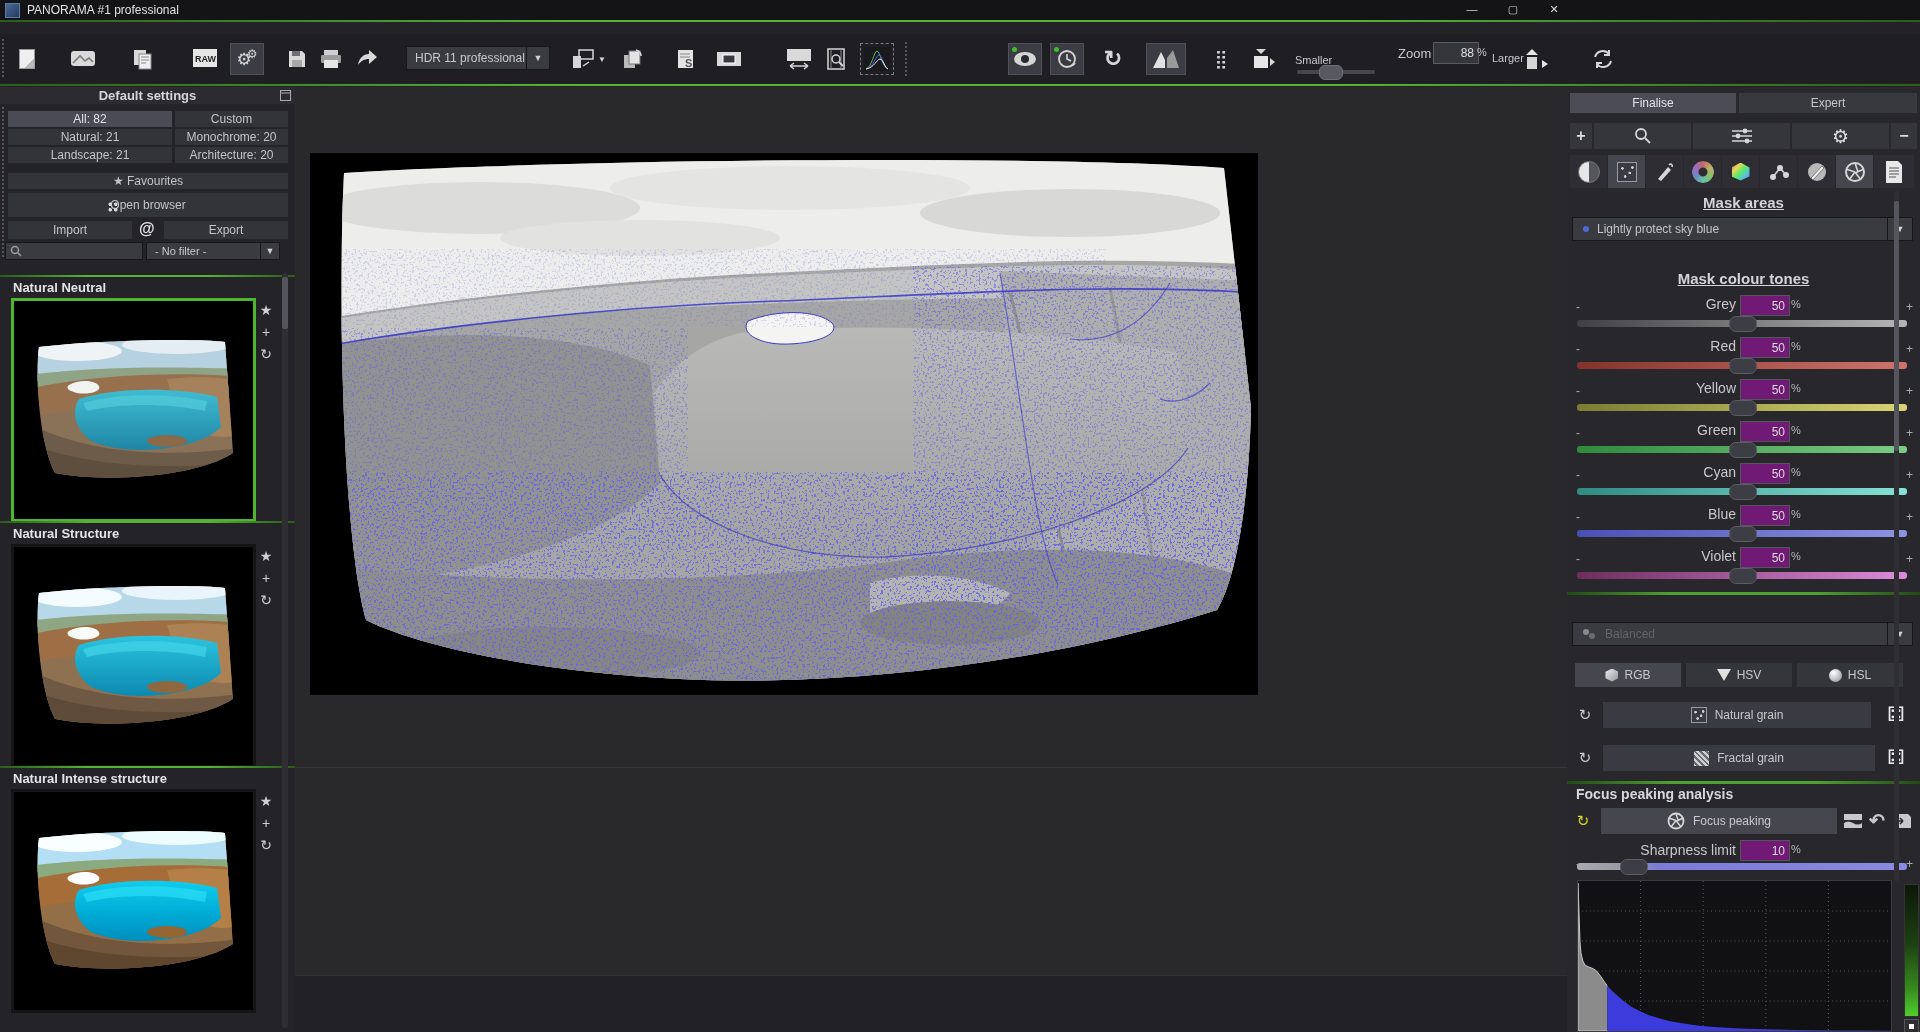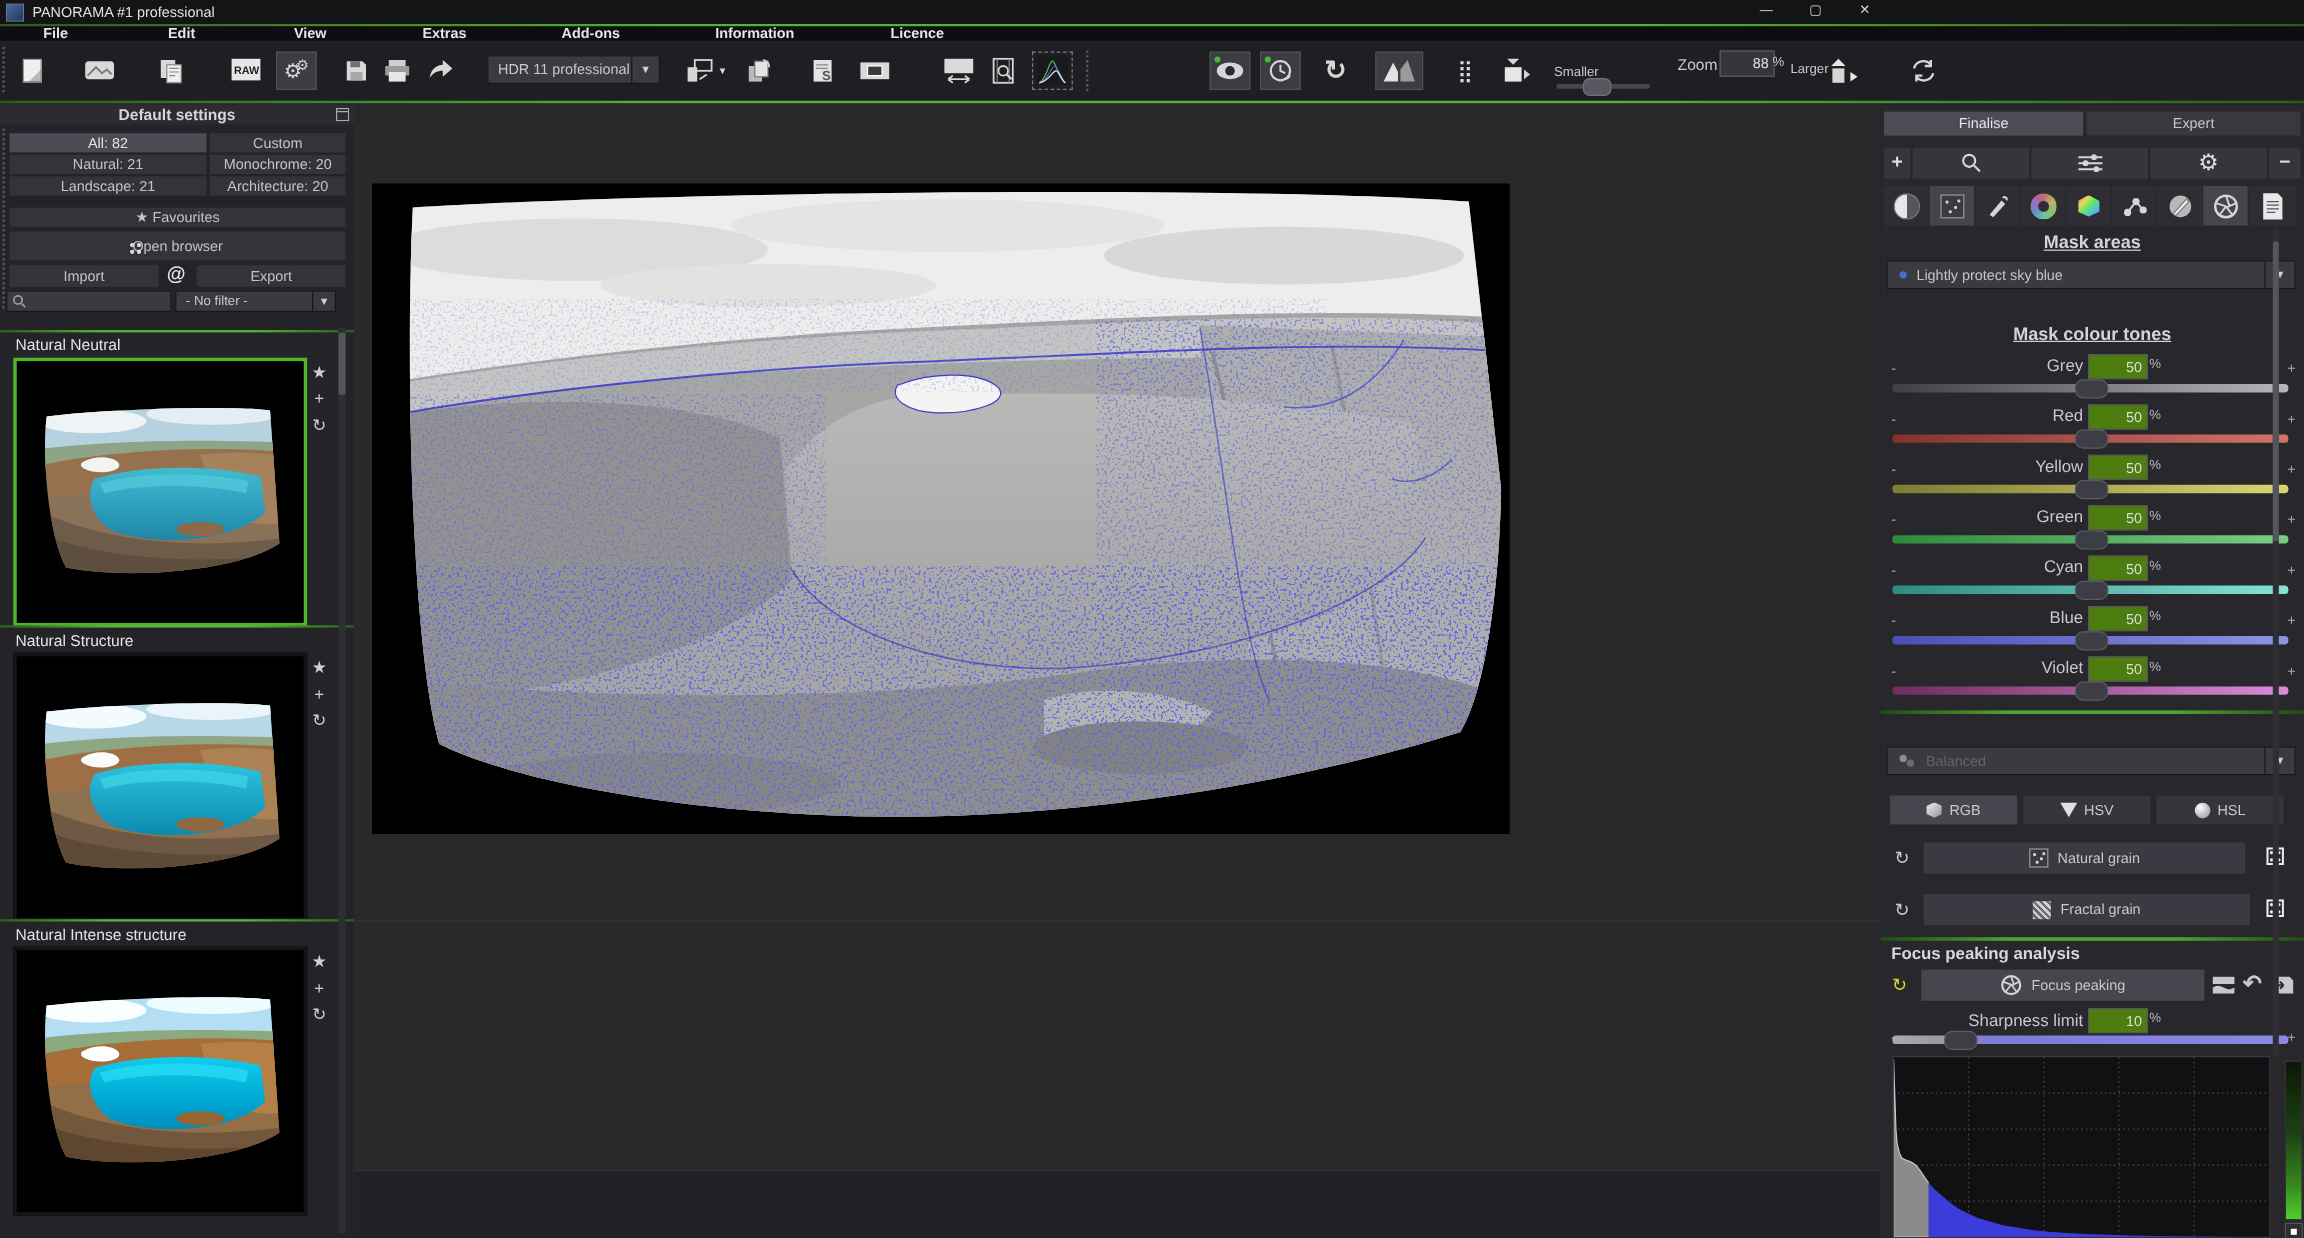--- a/index.html
+++ b/index.html
@@ -28,21 +28,21 @@
   .hslider{position:absolute;height:4px;background:#46464c;border-radius:2px;}
   .hknob{position:absolute;top:-5px;width:22px;height:13px;background:#585860;border:1px solid #70707a;border-radius:6px;}
   .dotsep{position:absolute;width:2px;border-left:2px dotted #55555c;}
   
   .lpanel{position:absolute;left:0;top:87px;width:295px;height:945px;background:#242428;}
   .lp-header{position:absolute;left:0;top:0;width:295px;height:17px;background:#2b2b30;text-align:center;font-size:13px;font-weight:bold;color:#d6d6da;line-height:17px;}
   .pbtn{position:absolute;height:16px;background:#33333a;color:#c3c3c8;font-size:12px;text-align:center;line-height:16px;cursor:default;}
   .pbtn.sel{background:#4b4b55;color:#e2e2e6;}
   .atcircle{position:absolute;font-size:16px;font-weight:bold;color:#e6e6e6;}
   .searchbox{position:absolute;left:5px;top:155px;width:138px;height:18px;background:#3a3a41;border:1px solid #17171a;display:flex;align-items:center;box-sizing:border-box;}
-  .presetlabel{position:absolute;left:13px;font-size:13px;font-weight:normal;color:#e4e4e6;}
+  .presetlabel{position:absolute;left:13px;font-size:13px;font-weight:bold;color:#e4e4e6;}
   .thumb{position:absolute;left:11px;width:239px;height:218px;background:#000;border:3px solid #151518;box-sizing:content-box;}
   .thumb.sel{border-color:#4db52e;}
   .thumb svg{width:100%;height:100%;display:block;}
   .sideicons{position:absolute;left:257px;width:18px;text-align:center;color:#cfcfd3;}
   .sideicons div{height:22px;font-size:14px;cursor:default;}
   .vscroll{position:absolute;background:#2e2e33;border-radius:2px;}
   .vthumb{position:absolute;background:#55555d;border-radius:2px;}
   
   .canvas{position:absolute;left:295px;top:87px;width:1272px;height:945px;background:#29292c;}
   .mainimg{position:absolute;left:15px;top:66px;width:948px;height:542px;background:#000;}
@@ -54,21 +54,21 @@
   .rbtn2{position:absolute;top:36px;height:26px;background:#35353c;display:flex;align-items:center;justify-content:center;color:#dcdcde;}
   .ric{position:absolute;top:68px;width:37px;height:33px;background:#2d2d33;display:flex;align-items:center;justify-content:center;}
   .ric.sel{background:#45454e;}
   .rtitle{position:absolute;width:100%;text-align:center;font-size:15px;font-weight:bold;color:#d4d4d8;text-decoration:underline;}
   .rtitle2{position:absolute;left:9px;font-size:14px;font-weight:bold;color:#d8d8da;}
   .rdd{position:absolute;left:5px;width:341px;height:24px;background:#3a3a41;border:1px solid #17171a;display:flex;align-items:center;box-sizing:border-box;}
   .rdd .txt{flex:1;padding-left:8px;font-size:12px;color:#c4c4c8;}
   .rdd .arr{width:24px;height:100%;border-left:1px solid #17171a;display:flex;align-items:center;justify-content:center;font-size:9px;color:#cfcfcf;}
   .mrow{position:absolute;left:0;width:353px;height:42px;}
   .mlabel{position:absolute;right:184px;top:5px;font-size:14px;color:#c8c8cc;}
-  .mval{position:absolute;left:173px;top:4px;width:42px;height:17px;background:#4d7c0f;border:1px solid #55555e;color:#dcdcdc;font-size:12px;text-align:right;padding-right:4px;font-family:"Liberation Sans",sans-serif;}
+  .mval{position:absolute;left:173px;top:4px;width:42px;height:17px;background:#701a75;border:1px solid #55555e;color:#dcdcdc;font-size:12px;text-align:right;padding-right:4px;font-family:"Liberation Sans",sans-serif;}
   .mpct{position:absolute;left:224px;top:7px;font-size:11px;color:#b8b8bc;}
   .mminus{position:absolute;left:9px;top:9px;font-size:12px;color:#aaaaae;}
   .mplus{position:absolute;right:7px;top:9px;font-size:12px;color:#aaaaae;}
   .mtrack{position:absolute;left:10px;right:13px;top:29px;height:7px;border-radius:3px;}
   .mhandle{position:absolute;left:50%;top:-4px;margin-left:-13px;width:26px;height:14px;background:#3d3d45;border:1px solid #5c5c66;border-radius:7px;}
   .gsep{position:absolute;left:0;width:353px;height:3px;background:linear-gradient(90deg,#234a17,#4ea332 30%,#4ea332 70%,#234a17);}
   .grbtn{position:absolute;height:24px;background:#35353c;display:flex;align-items:center;justify-content:center;gap:6px;font-size:12px;color:#c8c8cc;}
   .grbtn.sel{background:#46464f;}
   .rowbtn{position:absolute;height:26px;background:#3a3a42;display:flex;align-items:center;justify-content:center;gap:8px;font-size:12px;color:#c8c8cc;}
   .reficon{position:absolute;width:24px;height:24px;display:flex;align-items:center;justify-content:center;font-size:15px;color:#c8c8cc;}
@@ -99,29 +99,20 @@
 
   <div class="titlebar">
     <span class="appicon"></span>
     <span class="title">PANORAMA #1 professional</span>
     <span class="winbtn" style="left:1455px;">—</span>
     <span class="winbtn" style="left:1496px;">▢</span>
     <span class="winbtn" style="left:1537px;">✕</span>
   </div>
   <div class="greenline" style="top:20px;"></div>
 
-  <div class="menubar">
-    <span class="menuitem" style="left:36px;">File</span>
-    <span class="menuitem" style="left:140px;">Edit</span>
-    <span class="menuitem" style="left:245px;">View</span>
-    <span class="menuitem" style="left:352px;">Extras</span>
-    <span class="menuitem" style="left:468px;">Add-ons</span>
-    <span class="menuitem" style="left:596px;">Information</span>
-    <span class="menuitem" style="left:742px;">Licence</span>
-  </div>
 
   <div class="toolbar">
     <div class="dotsep" style="left:2px;top:5px;height:38px;"></div>
     <div class="ti" style="left:10px;">
         <span class="pagefold"></span>
       </div>
     <div class="ti" style="left:66px;">
         <svg width="26" height="18">
           <rect x="1" y="1" width="24" height="15" rx="3" fill="#d9d9d9"></rect>
           <path d="M3,13 L10,6 L15,11 L19,8 L23,12" stroke="#7a7a7a" stroke-width="1.6" fill="none"></path>

